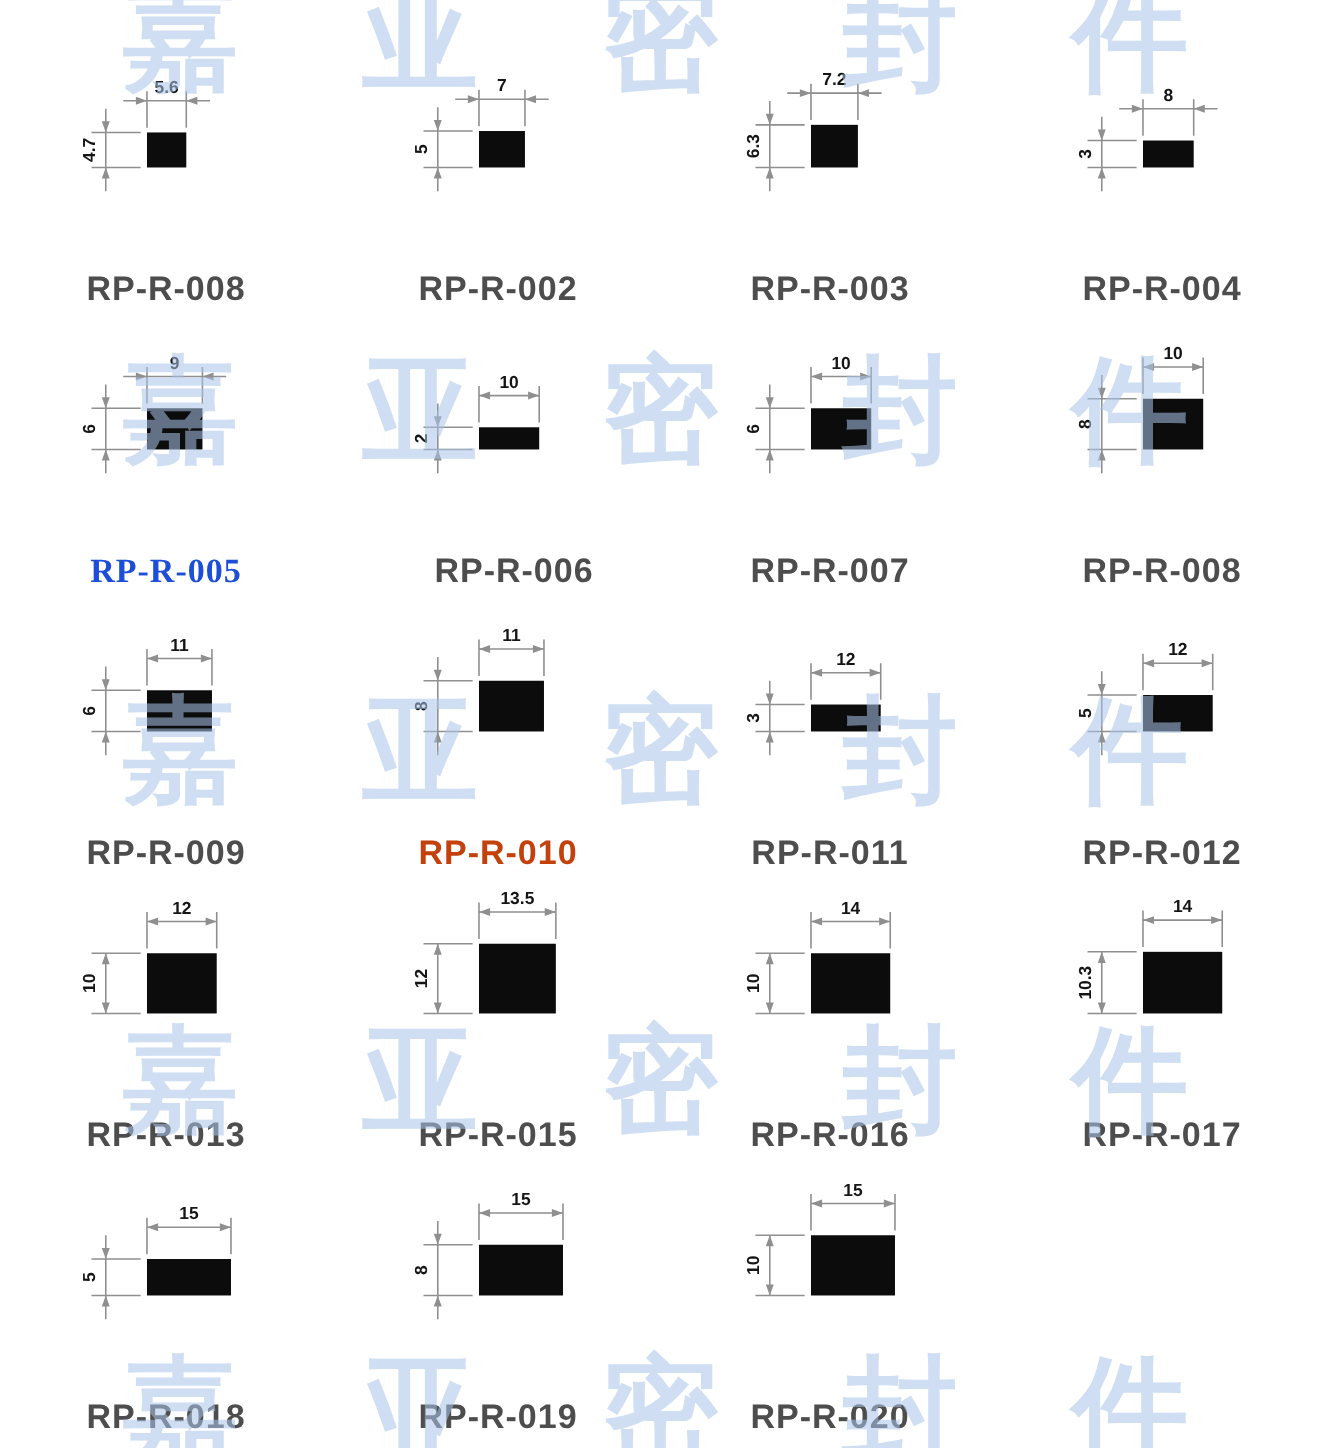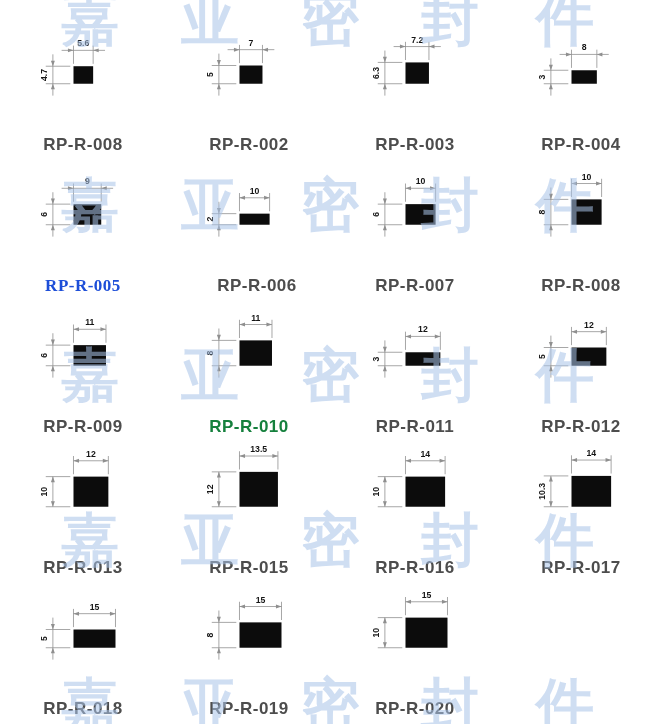--- a/index.html
+++ b/index.html
@@ -131,21 +131,21 @@
       <div class="profile-label" style="color: rgb(77, 77, 77);">RP-R-009</div>
     </div>
     <div class="cell">
       <svg width="156" height="106" viewBox="0 0 156 106">
         <path d="M66 53 V30 M107 53 V30 M66 36 H107 M62 56 H31 M62 88 H31 M40 41 V103" stroke="#8f8f8f" fill="none" stroke-width="1"></path>
         <path d="M66,36 l7,-2.5 l0,5 z M107,36 l-7,-2.5 l0,5 z M40,56 l-2.5,-7 l5,0 z M40,88 l-2.5,7 l5,0 z" fill="#8f8f8f"></path>
         <rect x="66" y="56" width="41" height="32" fill="#0c0c0c"></rect>
         <text x="86.5" y="31" text-anchor="middle" class="dim-text" fill="#151515">11</text>
         <text transform="translate(33 72) rotate(-90)" text-anchor="middle" class="dim-text" fill="#151515">8</text>
       </svg>
-      <div class="profile-label" style="color: #15803d;">RP-R-010</div>
+      <div class="profile-label" style="color: #c2410c;">RP-R-010</div>
     </div>
     <div class="cell">
       <svg width="156" height="106" viewBox="0 0 156 106">
         <path d="M66 68 V45 M110 68 V45 M66 51 H110 M62 71 H31 M62 88 H31 M40 56 V103" stroke="#8f8f8f" fill="none" stroke-width="1"></path>
         <path d="M66,51 l7,-2.5 l0,5 z M110,51 l-7,-2.5 l0,5 z M40,71 l-2.5,-7 l5,0 z M40,88 l-2.5,7 l5,0 z" fill="#8f8f8f"></path>
         <rect x="66" y="71" width="44" height="17" fill="#0c0c0c"></rect>
         <text x="88" y="46" text-anchor="middle" class="dim-text" fill="#151515">12</text>
         <text transform="translate(33 79.5) rotate(-90)" text-anchor="middle" class="dim-text" fill="#151515">3</text>
       </svg>
       <div class="profile-label" style="color: rgb(77, 77, 77);">RP-R-011</div>

